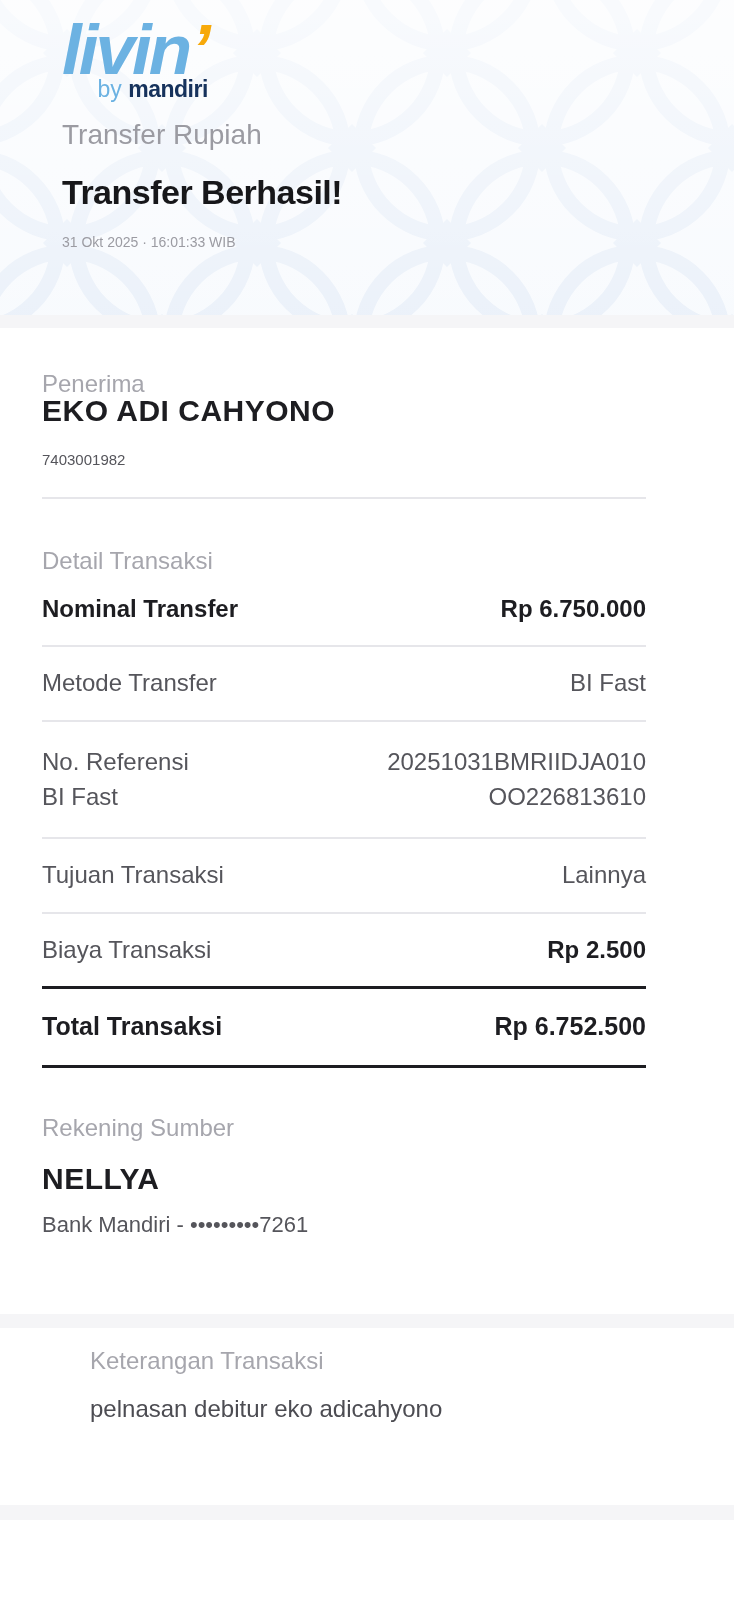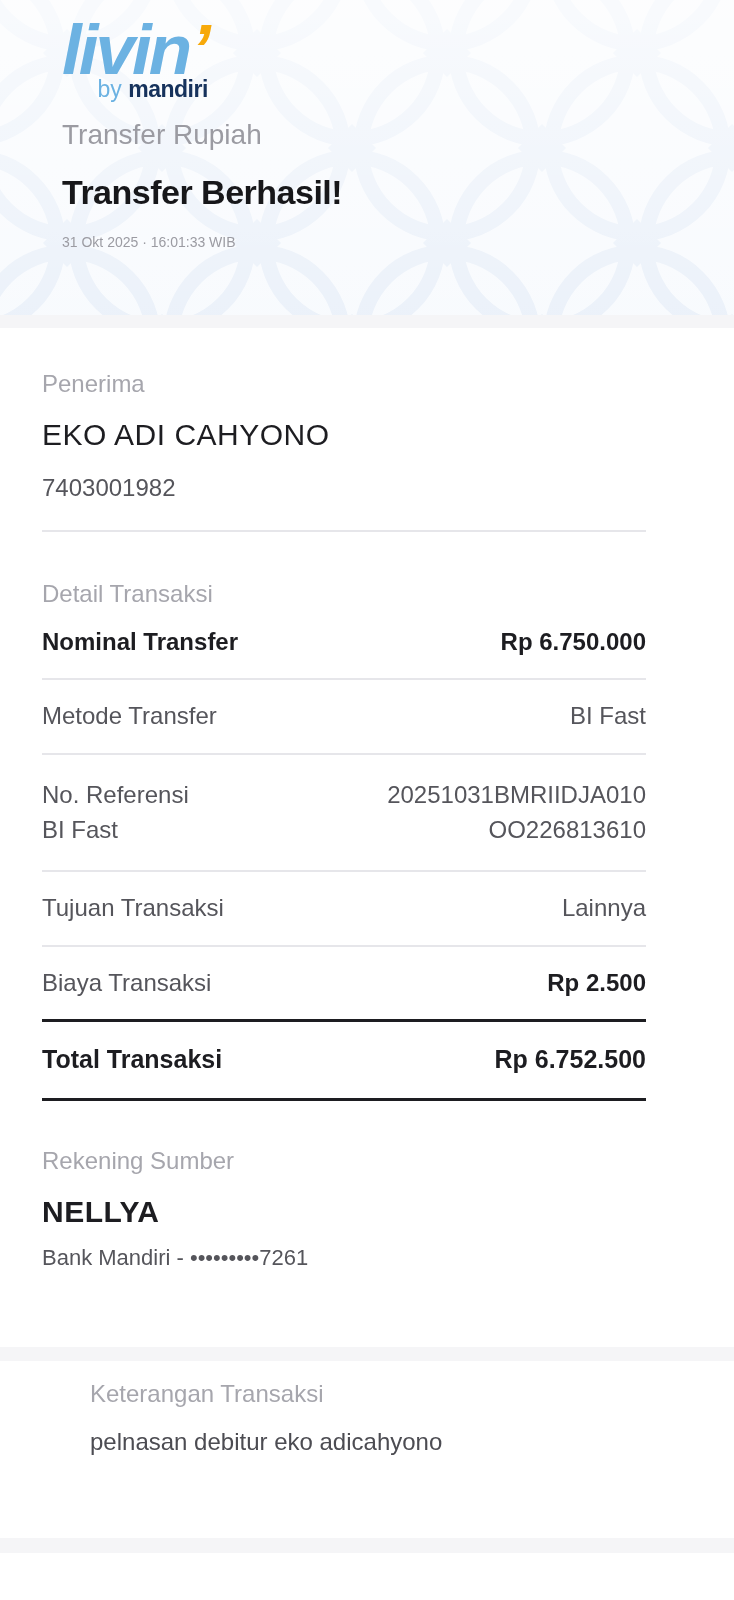--- a/index.html
+++ b/index.html
@@ -25,22 +25,22 @@
   .hero-date { margin-top:22px; font-size:14px; color:#9b9ba2; }
 
   .band { height:13px; background:#f5f5f7; }
   .band.mid { height:14px; }
   .band.bot { height:15px; }
 
   
   .card { background:#ffffff; padding:44px 88px 78px 42px; }
   .section-label { font-size:24px; color:#a6a6ad; line-height:1; }
 
-  .recipient-name { margin-top:24px; font-size:30px; font-weight:400; color:#1d1d21; letter-spacing:0.5px; line-height:1; }
-  .acct-number { margin-top:26px; font-size:24px; color:#55555b; line-height:1; }
+  .recipient-name { font-size:30px; font-weight:700; color:#1d1d21; letter-spacing:0.5px; line-height:1; }
+  .acct-number { margin-top:26px; font-size:15px; color:#55555b; line-height:1; }
   .bank-line { margin-top:17px; font-size:22px; color:#55555b; line-height:1; }
 
   .divider { margin-top:30px; border-bottom:2px solid #e6e6ea; }
 
   .detail-label { margin-top:50px; }
 
   .row {
     display:flex; justify-content:space-between; align-items:flex-start;
     padding:23px 0; font-size:24px; color:#55555b; line-height:1.1;
     border-bottom:2px solid #e6e6ea;

